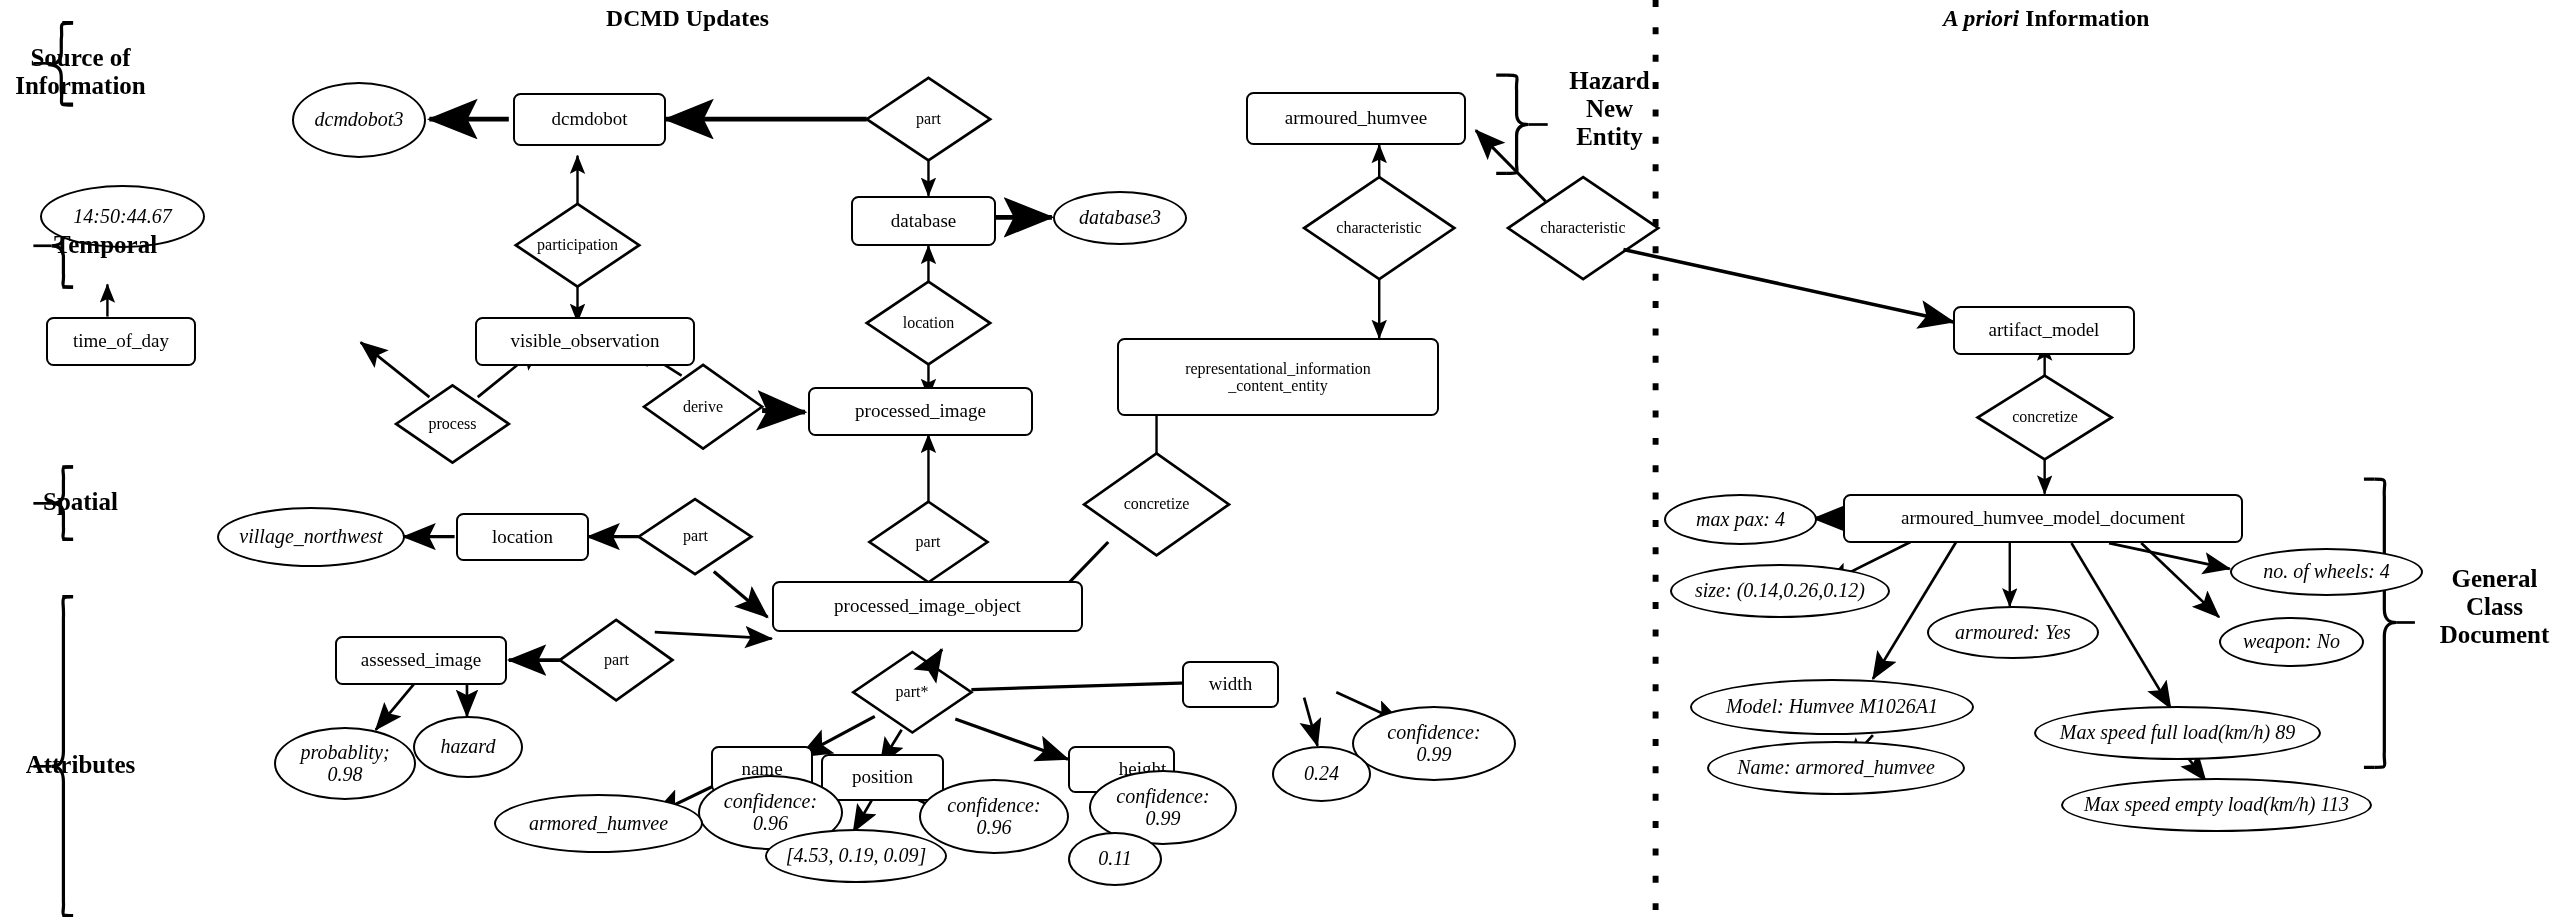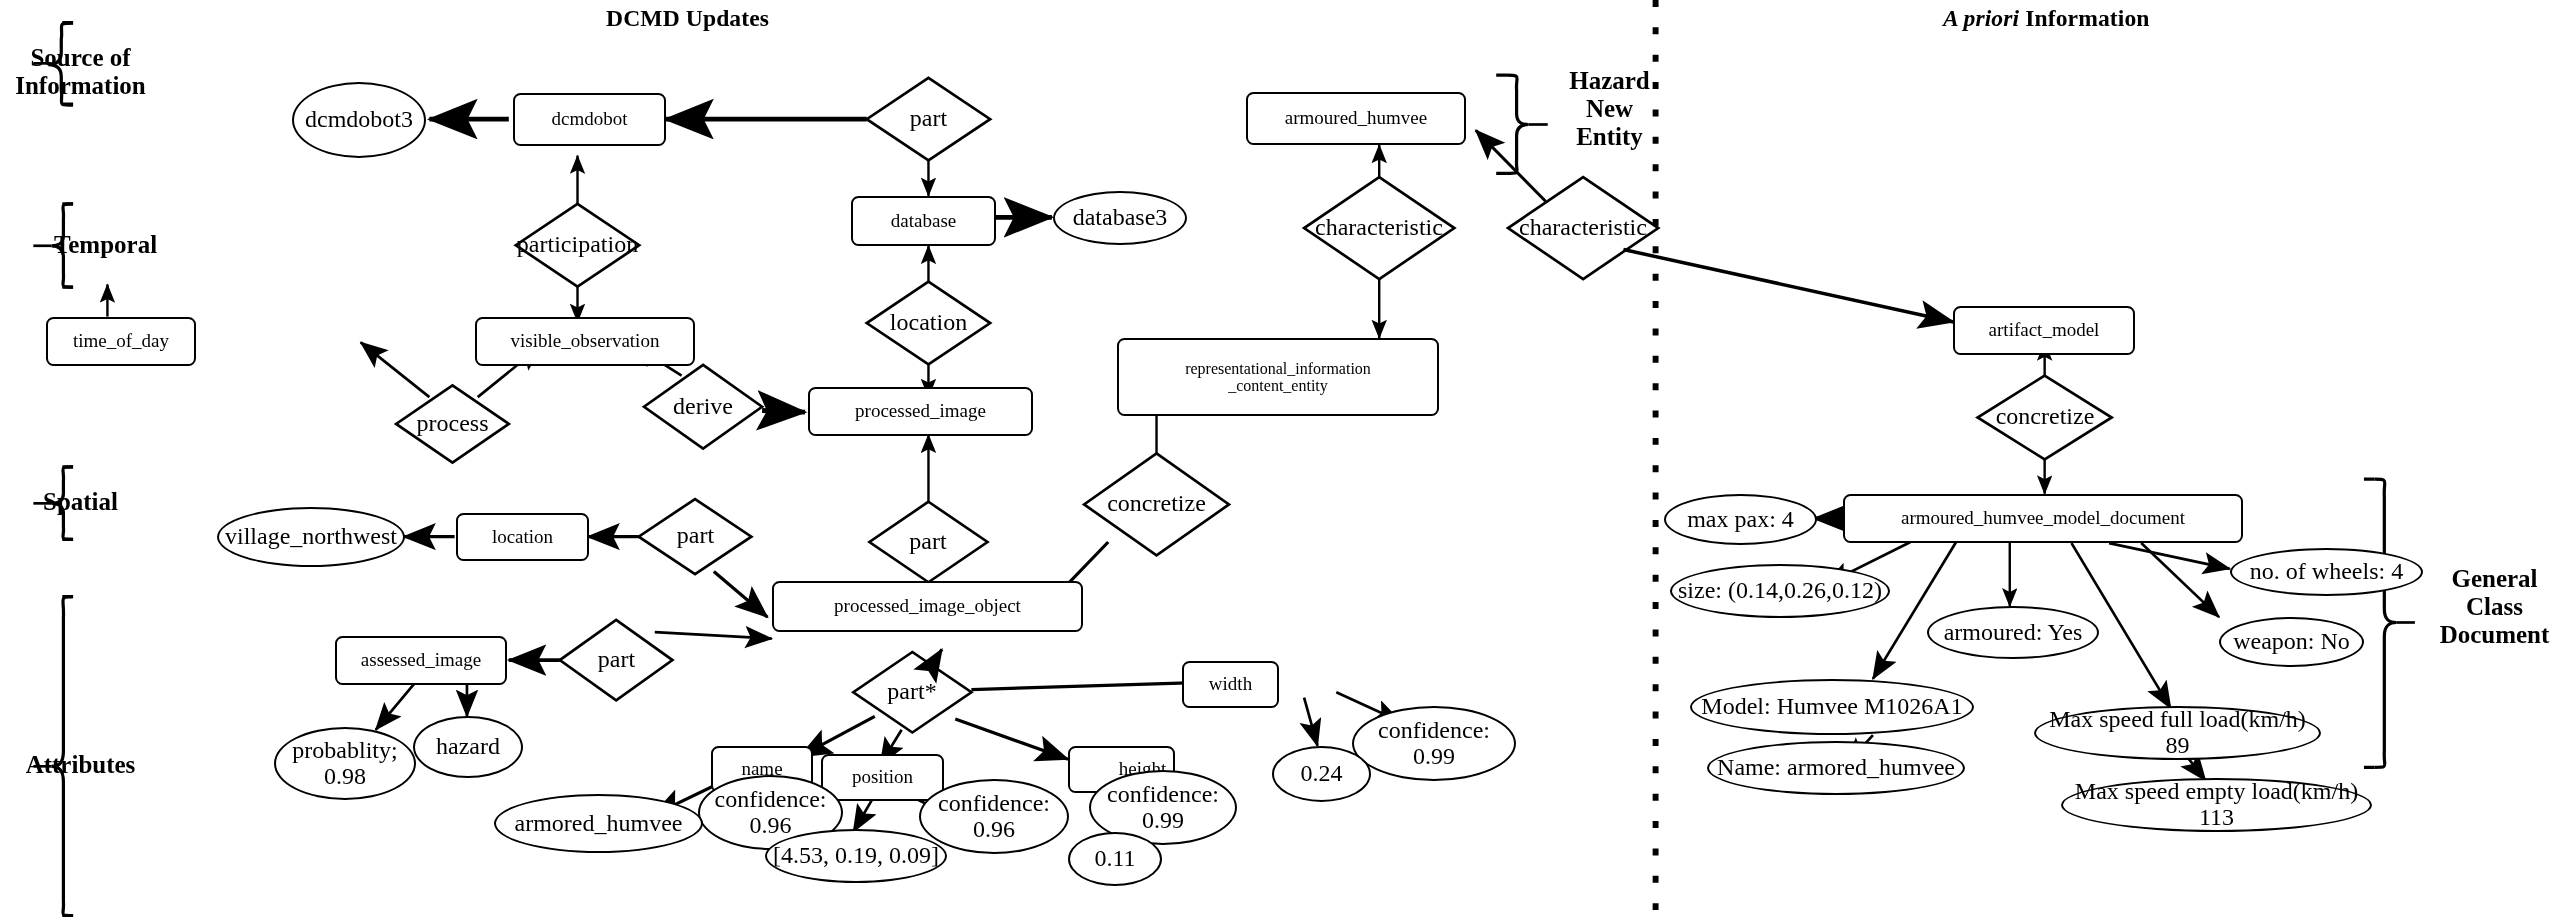--- a/index.html
+++ b/index.html
@@ -37,25 +37,26 @@
     z-index: 5;
   }
   .entity {
     border: 2.1px solid #000;
     border-radius: 7.5px;
     font-size: 19px;
   }
   .attr {
     border: 2.7px solid #000;
     border-radius: 50%;
-    font-size: 24px;
+    font-size: 20px;
+    font-style: italic;
   }
   .rel {
     border: none;
-    font-size: 24px;
+    font-size: 16px;
     background: transparent;
   }
   .rel .diamond-label {
     position: relative;
     z-index: 2;
     background: transparent;
   }
   
   .panel-title {
     position: absolute;
@@ -290,20 +291,21 @@
   <div class="node entity" style="left:1246px; top:92px; width:220px; height:53px;">armoured_humvee</div>
 
   <div class="node rel" style="left:1296px; top:211px; width:166px; height:34px;">
     <span class="diamond-label">characteristic</span>
   </div>
 
   <div class="node rel" style="left:1500px; top:211px; width:166px; height:34px;">
     <span class="diamond-label">characteristic</span>
   </div>
 
+  <div class="node attr" style="left:40px; top:185px; width:165px; height:63px;">14:50:44.67</div>
 
   <div class="node rel" style="left:515px; top:228px; width:125px; height:34px;">
     <span class="diamond-label">participation</span>
   </div>
 
   <div class="node rel" style="left:867px; top:306px; width:123px; height:34px;">
     <span class="diamond-label">location</span>
   </div>
 
   <div class="node entity" style="left:46px; top:317px; width:150px; height:49px;">time_of_day</div>

